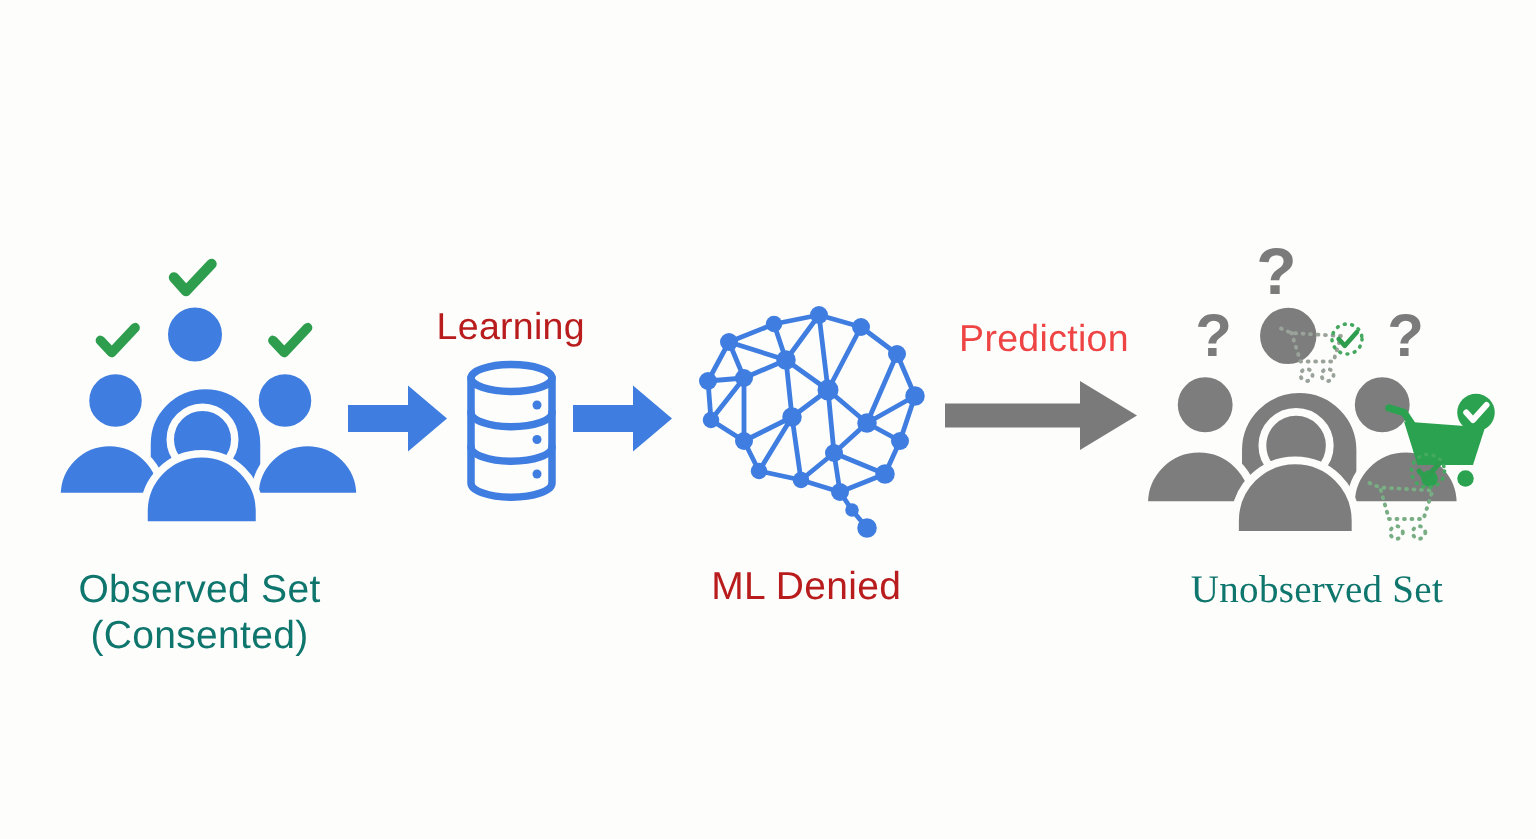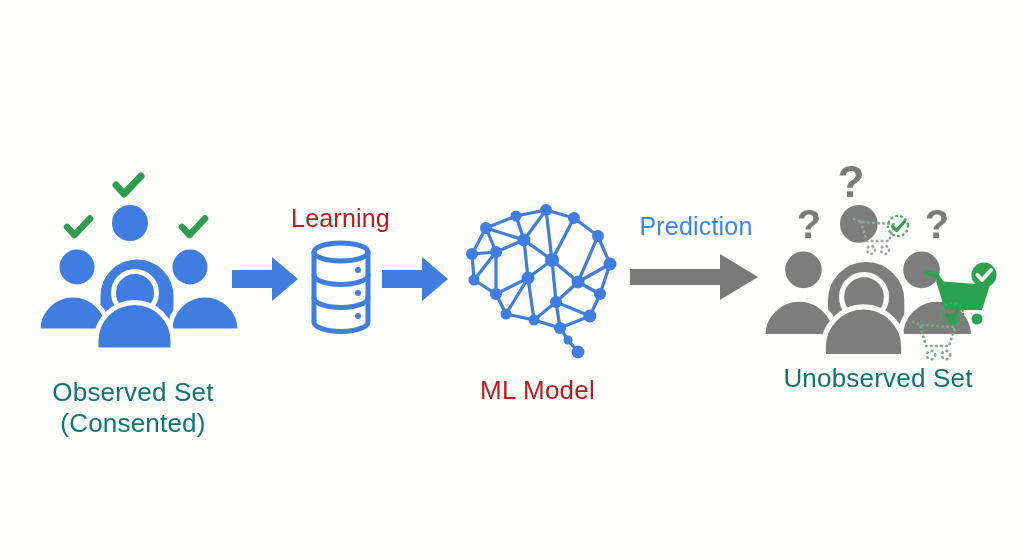--- a/index.html
+++ b/index.html
@@ -10,21 +10,21 @@
   }
   .abs{position:absolute;}
   .label{
     text-align:center;color:#0f766e;font-size:26px;line-height:31px;
     font-weight:500;letter-spacing:0.2px;
   }
   .stage-label-blue{
     text-align:center;color:#b91c1c;font-size:25px;font-weight:500;letter-spacing:0.2px;
   }
   .stage-label-gray{
-    text-align:center;color:#3b82f6;font-size:25px;font-weight:500;letter-spacing:0.2px;
+    text-align:center;color:#ef4444;font-size:25px;font-weight:500;letter-spacing:0.2px;
   }
   .qmark{
     color:#7b7b7b;font-weight:600;text-align:center;line-height:1;
   }
   svg{display:block;}
 </style>
 </head>
 <body>
 
 <div id="stage">
@@ -154,21 +154,21 @@
       <circle cx="106" cy="100" r="6"></circle>
         <circle cx="56" cy="112" r="5.5"></circle>
         <circle cx="84" cy="118" r="5.5"></circle>
       <circle cx="110" cy="126" r="6"></circle>
         <circle cx="140" cy="114" r="6.5"></circle>
         <circle cx="118" cy="138" r="4.5"></circle>
       <circle cx="128" cy="150" r="6.5"></circle>
     </g>
   </svg>
 
-  <div class="abs stage-label-blue" style="left:455px;top:375px;width:165px;font-size:26px;">ML Model</div>
+  <div class="abs stage-label-blue" style="left:455px;top:375px;width:165px;font-size:26px;">ML Denied</div>
 
   <div class="abs stage-label-gray" style="left:630px;top:212px;width:132px;">Prediction</div>
 
   <svg class="abs" style="left:630px;top:248px;" width="132" height="58" viewBox="0 0 132 58">
     <polygon points="0,21 90,21 90,6 128,29 90,52 90,37 0,37" fill="#7a7a7a"></polygon>
   </svg>
 
   <svg class="abs" style="left:752px;top:156px;" width="222" height="211" viewBox="0 0 212 202">
 
     <g fill="#7d7d7d" stroke="#fdfdfc" stroke-width="5">
@@ -218,17 +218,17 @@
   <svg class="abs" style="left:905px;top:296px;" width="70" height="68" viewBox="0 0 70 68">
     <g fill="none" stroke="#79ad83" stroke-width="2.6" stroke-dasharray="0.6 4.4" stroke-linecap="round" stroke-linejoin="round">
       <path d="M8,26 L15,29 L50,31 L44,50 L21,50 L15,29"></path>
       <circle cx="26" cy="59" r="4.2"></circle>
       <circle cx="41" cy="59" r="4.2"></circle>
     </g>
     <circle cx="47" cy="18" r="11" fill="none" stroke="#45a85f" stroke-width="2.4" stroke-dasharray="0.6 4.4" stroke-linecap="round"></circle>
     <path d="M41,18 l4.5,5 l9,-10" fill="none" stroke="#2e9e4e" stroke-width="3.4" stroke-linecap="round" stroke-linejoin="round"></path>
   </svg>
 
-  <div class="abs label" style="left:763px;top:363px;width:230px;">
+  <div class="abs label" style="left:763px;top:377px;width:230px;font-family:Liberation Serif, serif;">
     <div>Unobserved Set</div>
   </div>
 
 </div>
 
 </body></html>

